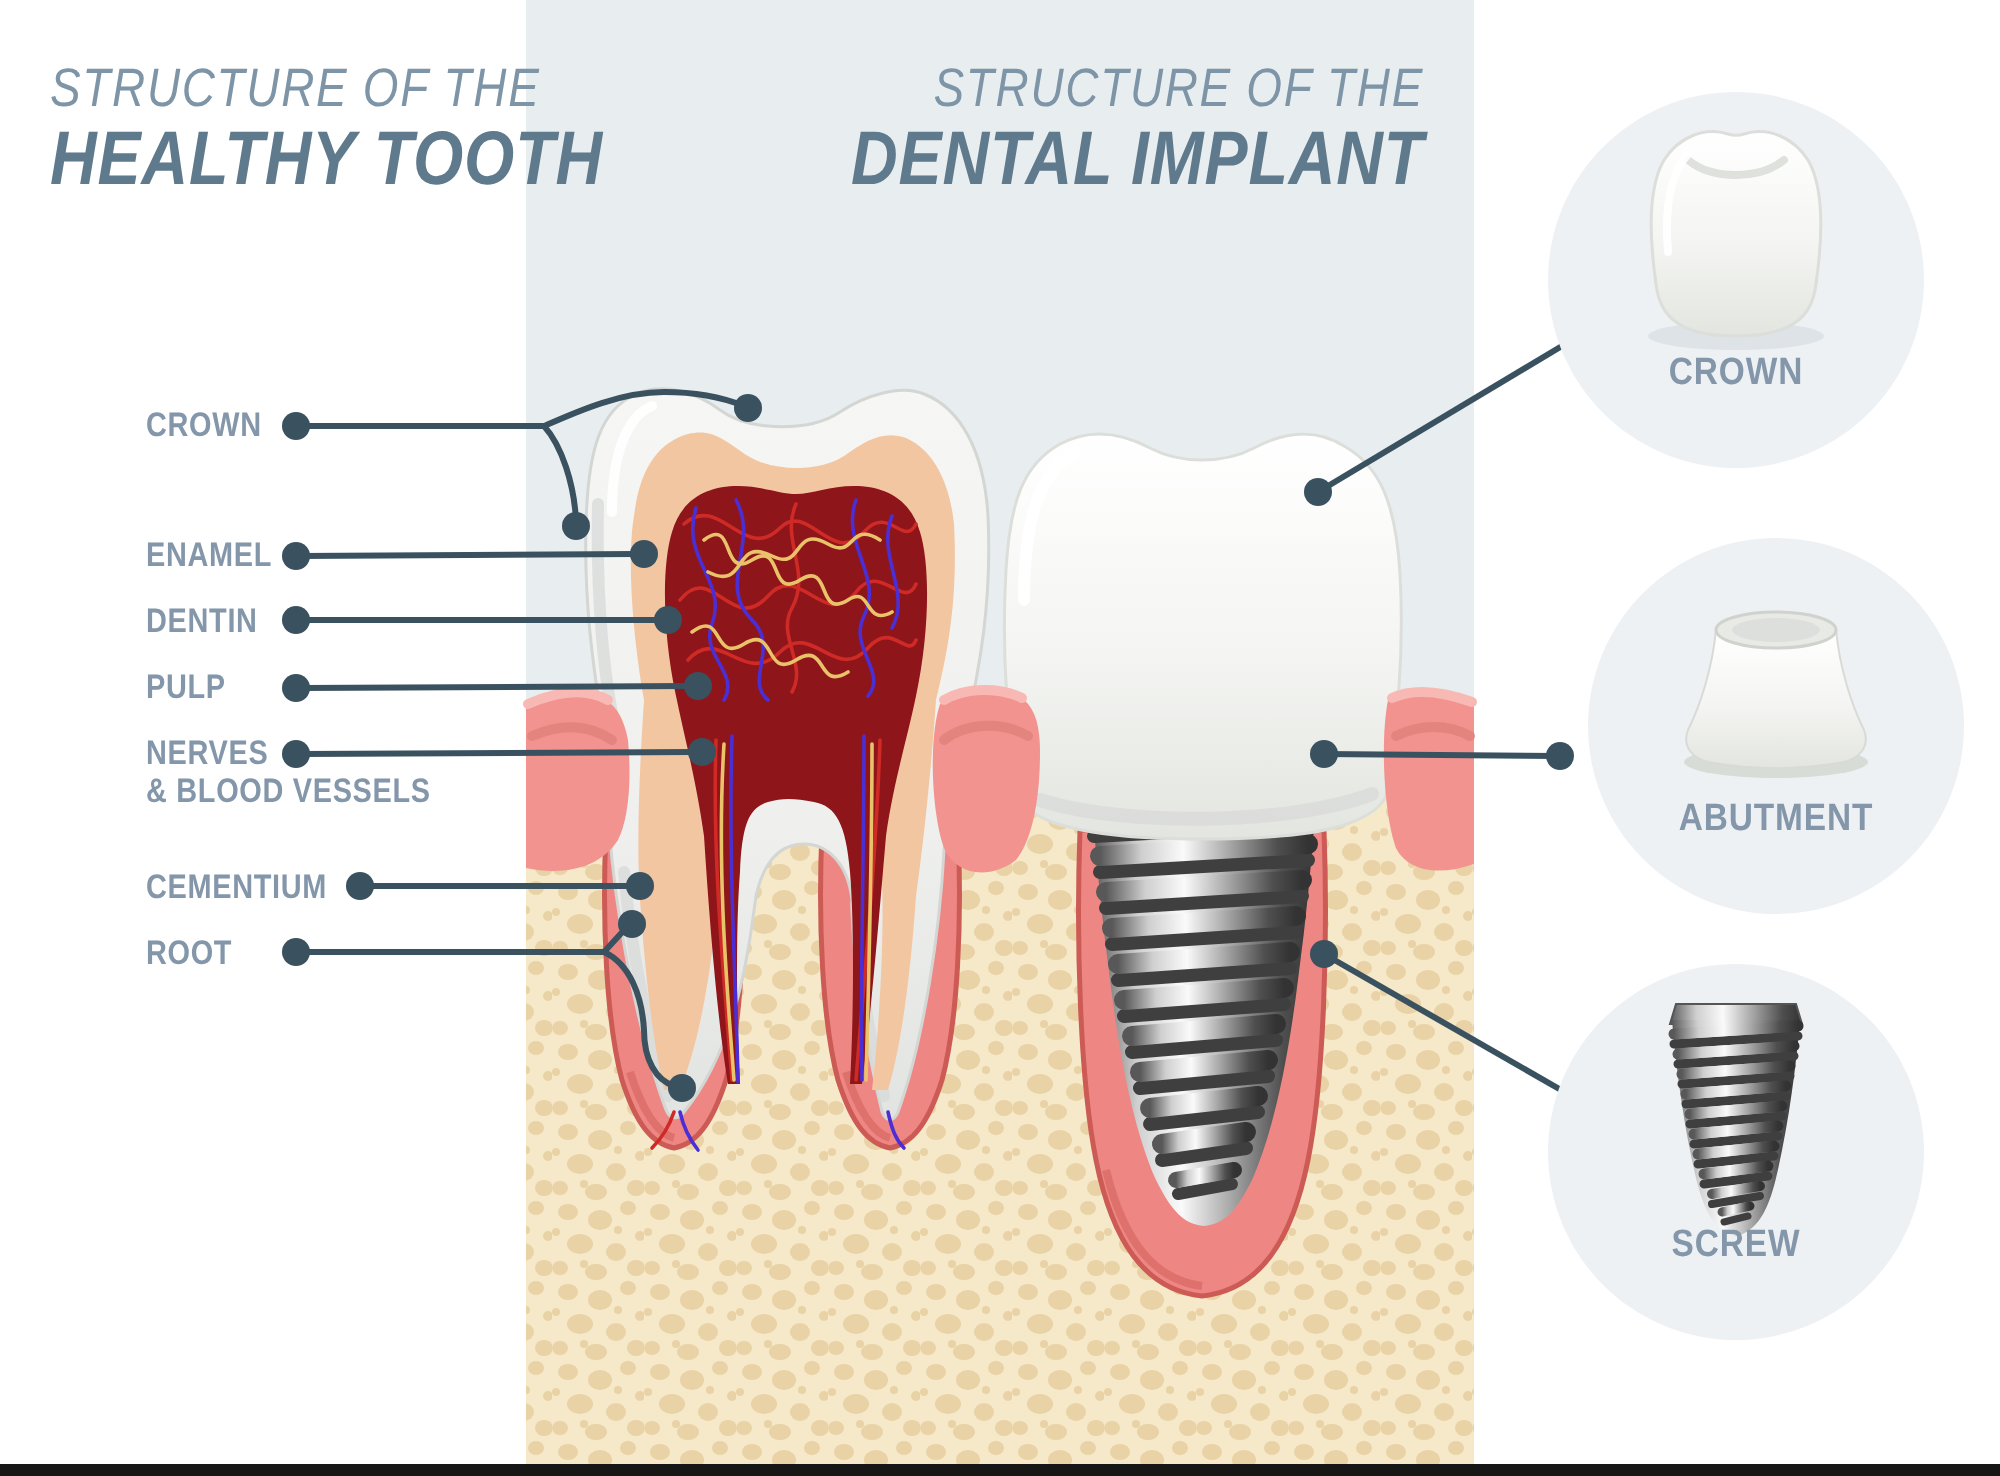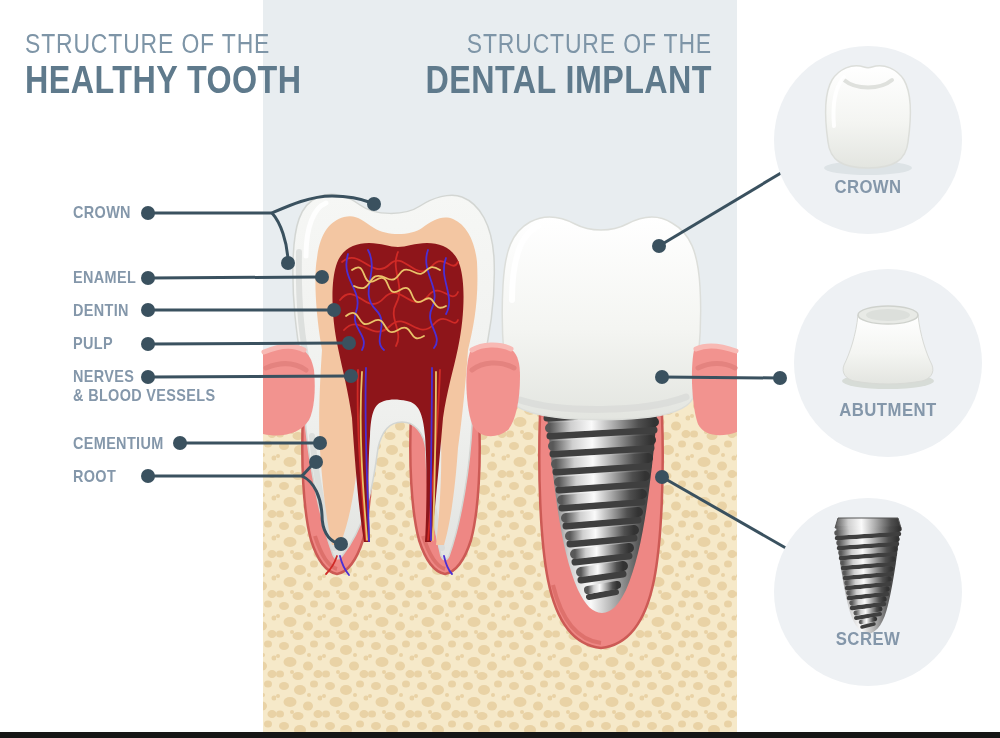--- a/index.html
+++ b/index.html
@@ -4,40 +4,40 @@
 <style>
   html,body{margin:0;padding:0;}
   body{
     width:1000px;height:738px;position:relative;overflow:hidden;
     background:#ffffff;font-family:"Liberation Sans",sans-serif;
   }
   .center-panel{position:absolute;left:263px;top:0;width:474px;height:738px;background:#e8edf0;}
   .bottom-bar{position:absolute;left:0;top:732px;width:1000px;height:6px;background:#161616;}
   svg.art{position:absolute;left:0;top:0;}
   
-  .title{position:absolute;line-height:1.05;}
+  .title{position:absolute;line-height:1.05;font-style:italic;}
   .title .t1{display:block;font-size:27px;font-weight:400;color:#7e95a7;letter-spacing:1px;
       transform:scaleX(.85);transform-origin:left top;white-space:nowrap;}
   .title .t2{display:block;font-size:38px;font-weight:700;color:#5f7a8c;letter-spacing:.5px;
       transform:scaleX(.85);transform-origin:left top;white-space:nowrap;margin-top:3px;}
   .title-left{left:25px;top:30px;}
   .title-right{right:288px;top:30px;text-align:right;}
   .title-right .t1,.title-right .t2{transform-origin:right top;}
   
   .lbl{position:absolute;left:73px;color:#8497aa;font-weight:700;font-size:17px;
       letter-spacing:.4px;transform:scaleX(.85);transform-origin:left top;white-space:nowrap;line-height:19px;}
   
   .circle{position:absolute;width:188px;height:188px;border-radius:50%;background:#eef1f4;}
   .circle .clabel{position:absolute;left:0;top:130px;width:100%;text-align:center;
       color:#8497aa;font-weight:700;font-size:19px;letter-spacing:.5px;
       transform:scaleX(.88);transform-origin:center top;}
   .circle svg{position:absolute;left:0;top:0;}
   .c1{left:774px;top:46px;}
   .c2{left:794px;top:269px;}
-  .c3{left:774px;top:498px;}
+  .c3{left:774px;top:482px;}
 </style>
 </head>
 <body>
 
 <div class="center-panel"></div>
 
 <svg class="art" width="1000" height="738" viewBox="0 0 1000 738">
   <defs>
     <pattern id="bonePat" width="46" height="40" patternUnits="userSpaceOnUse">
       <rect width="46" height="40" fill="#f6e9c9"></rect>

